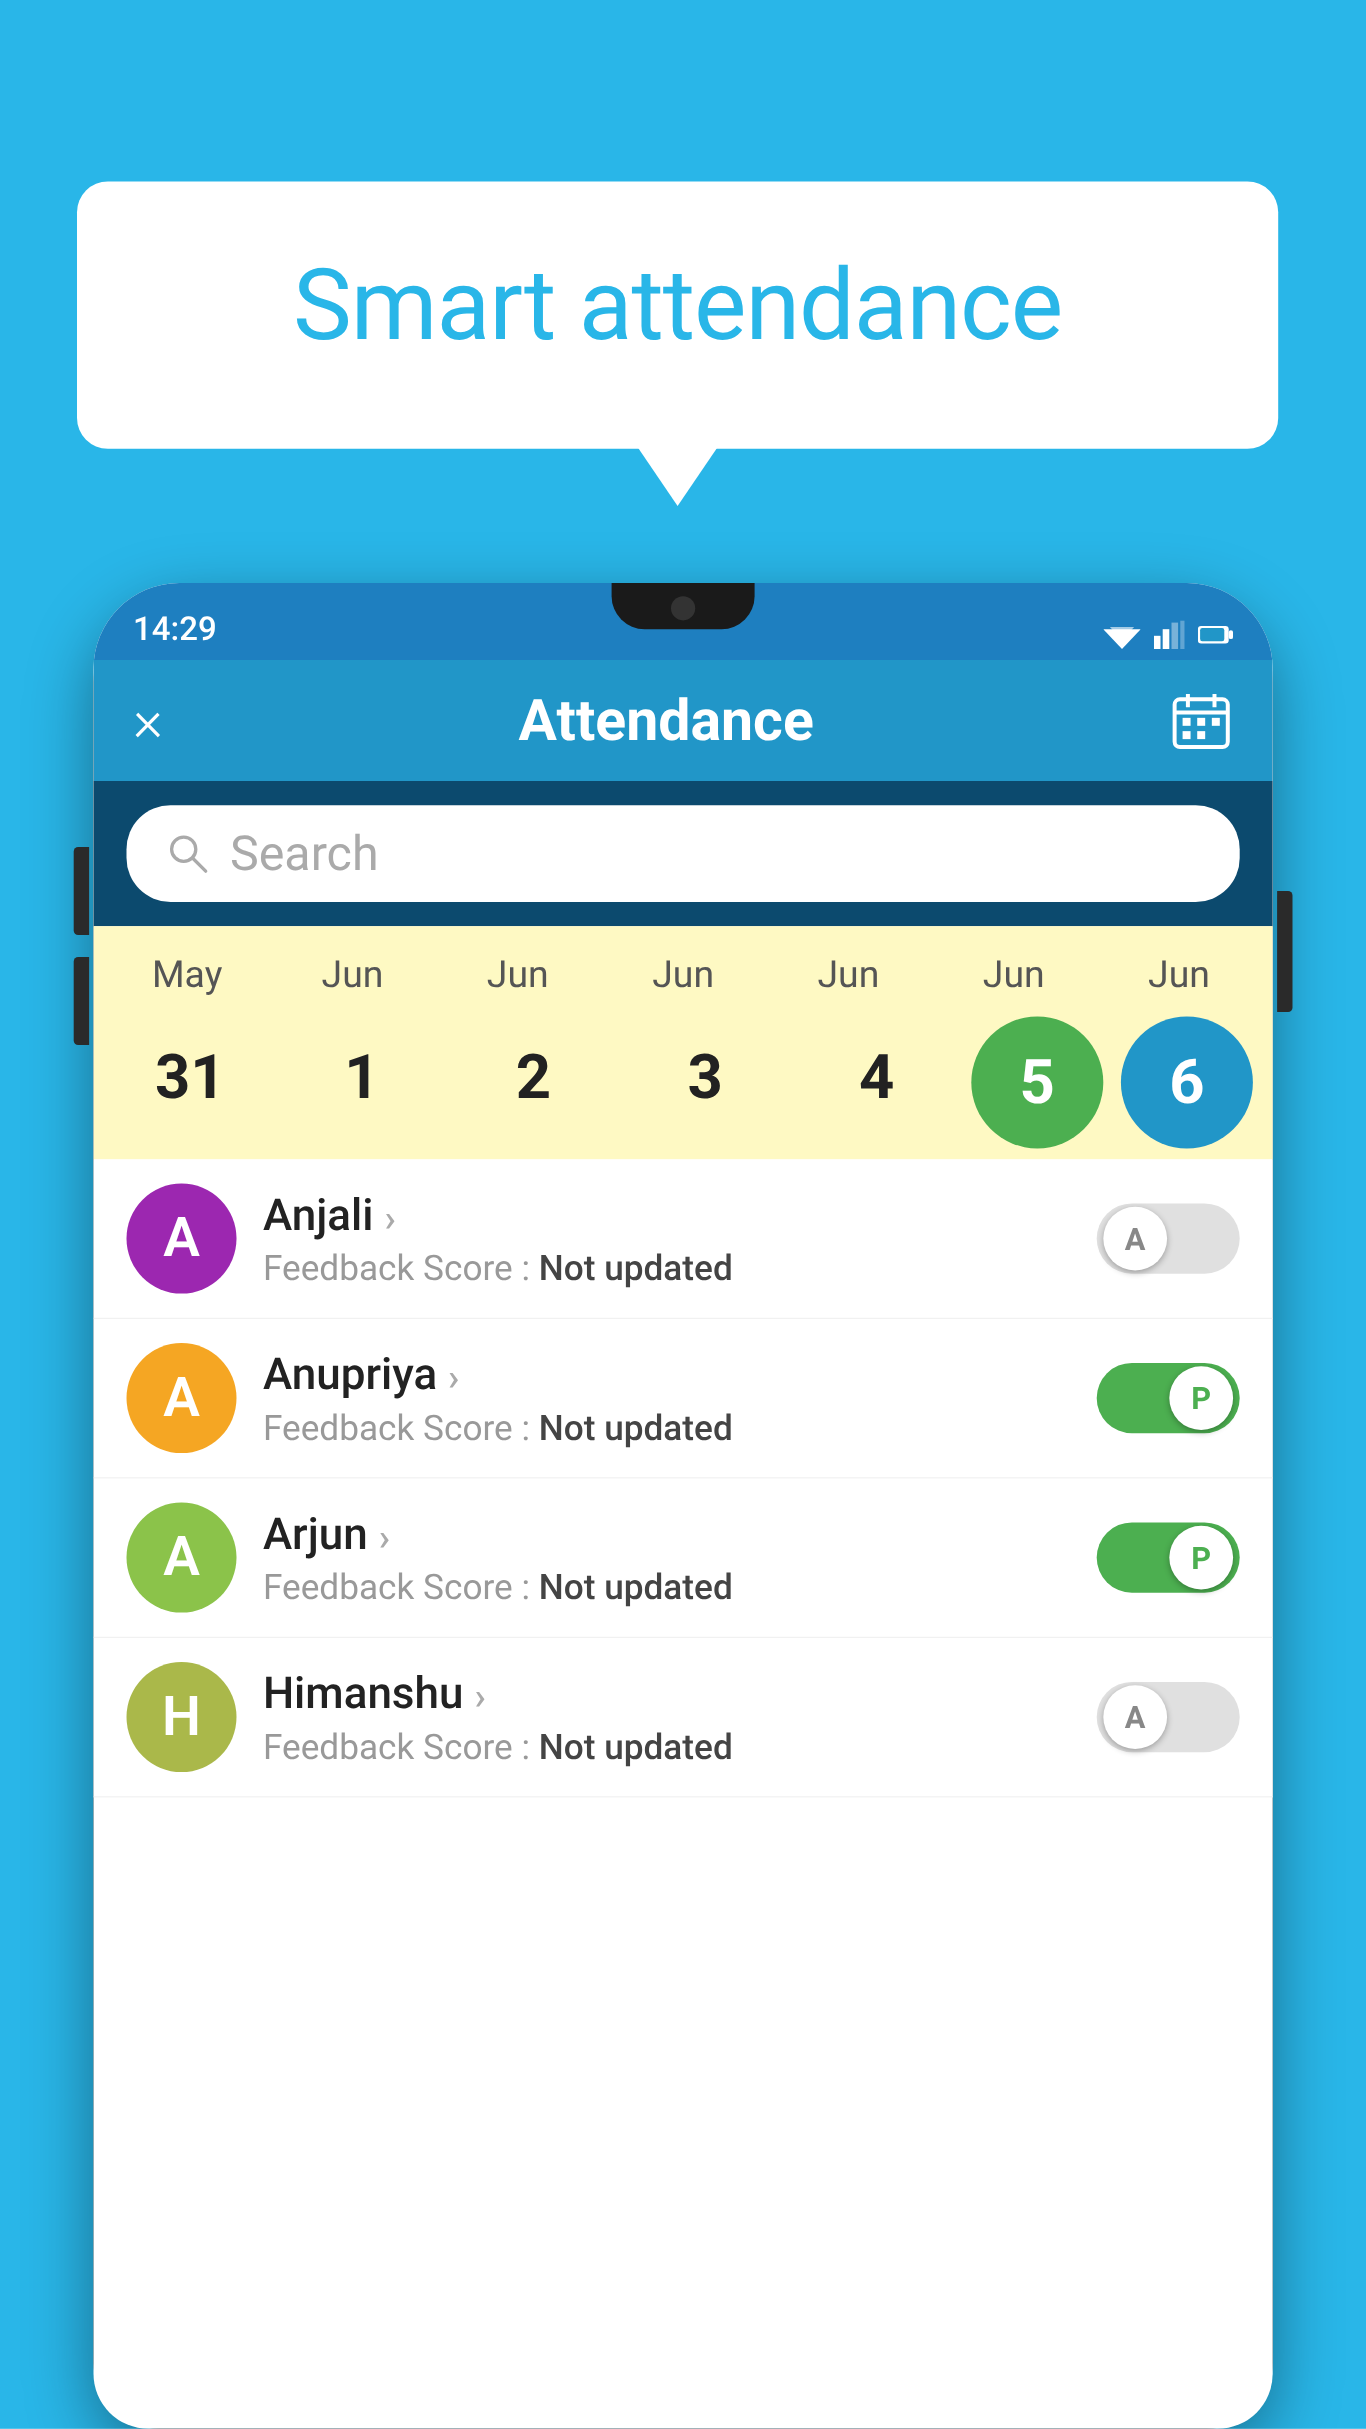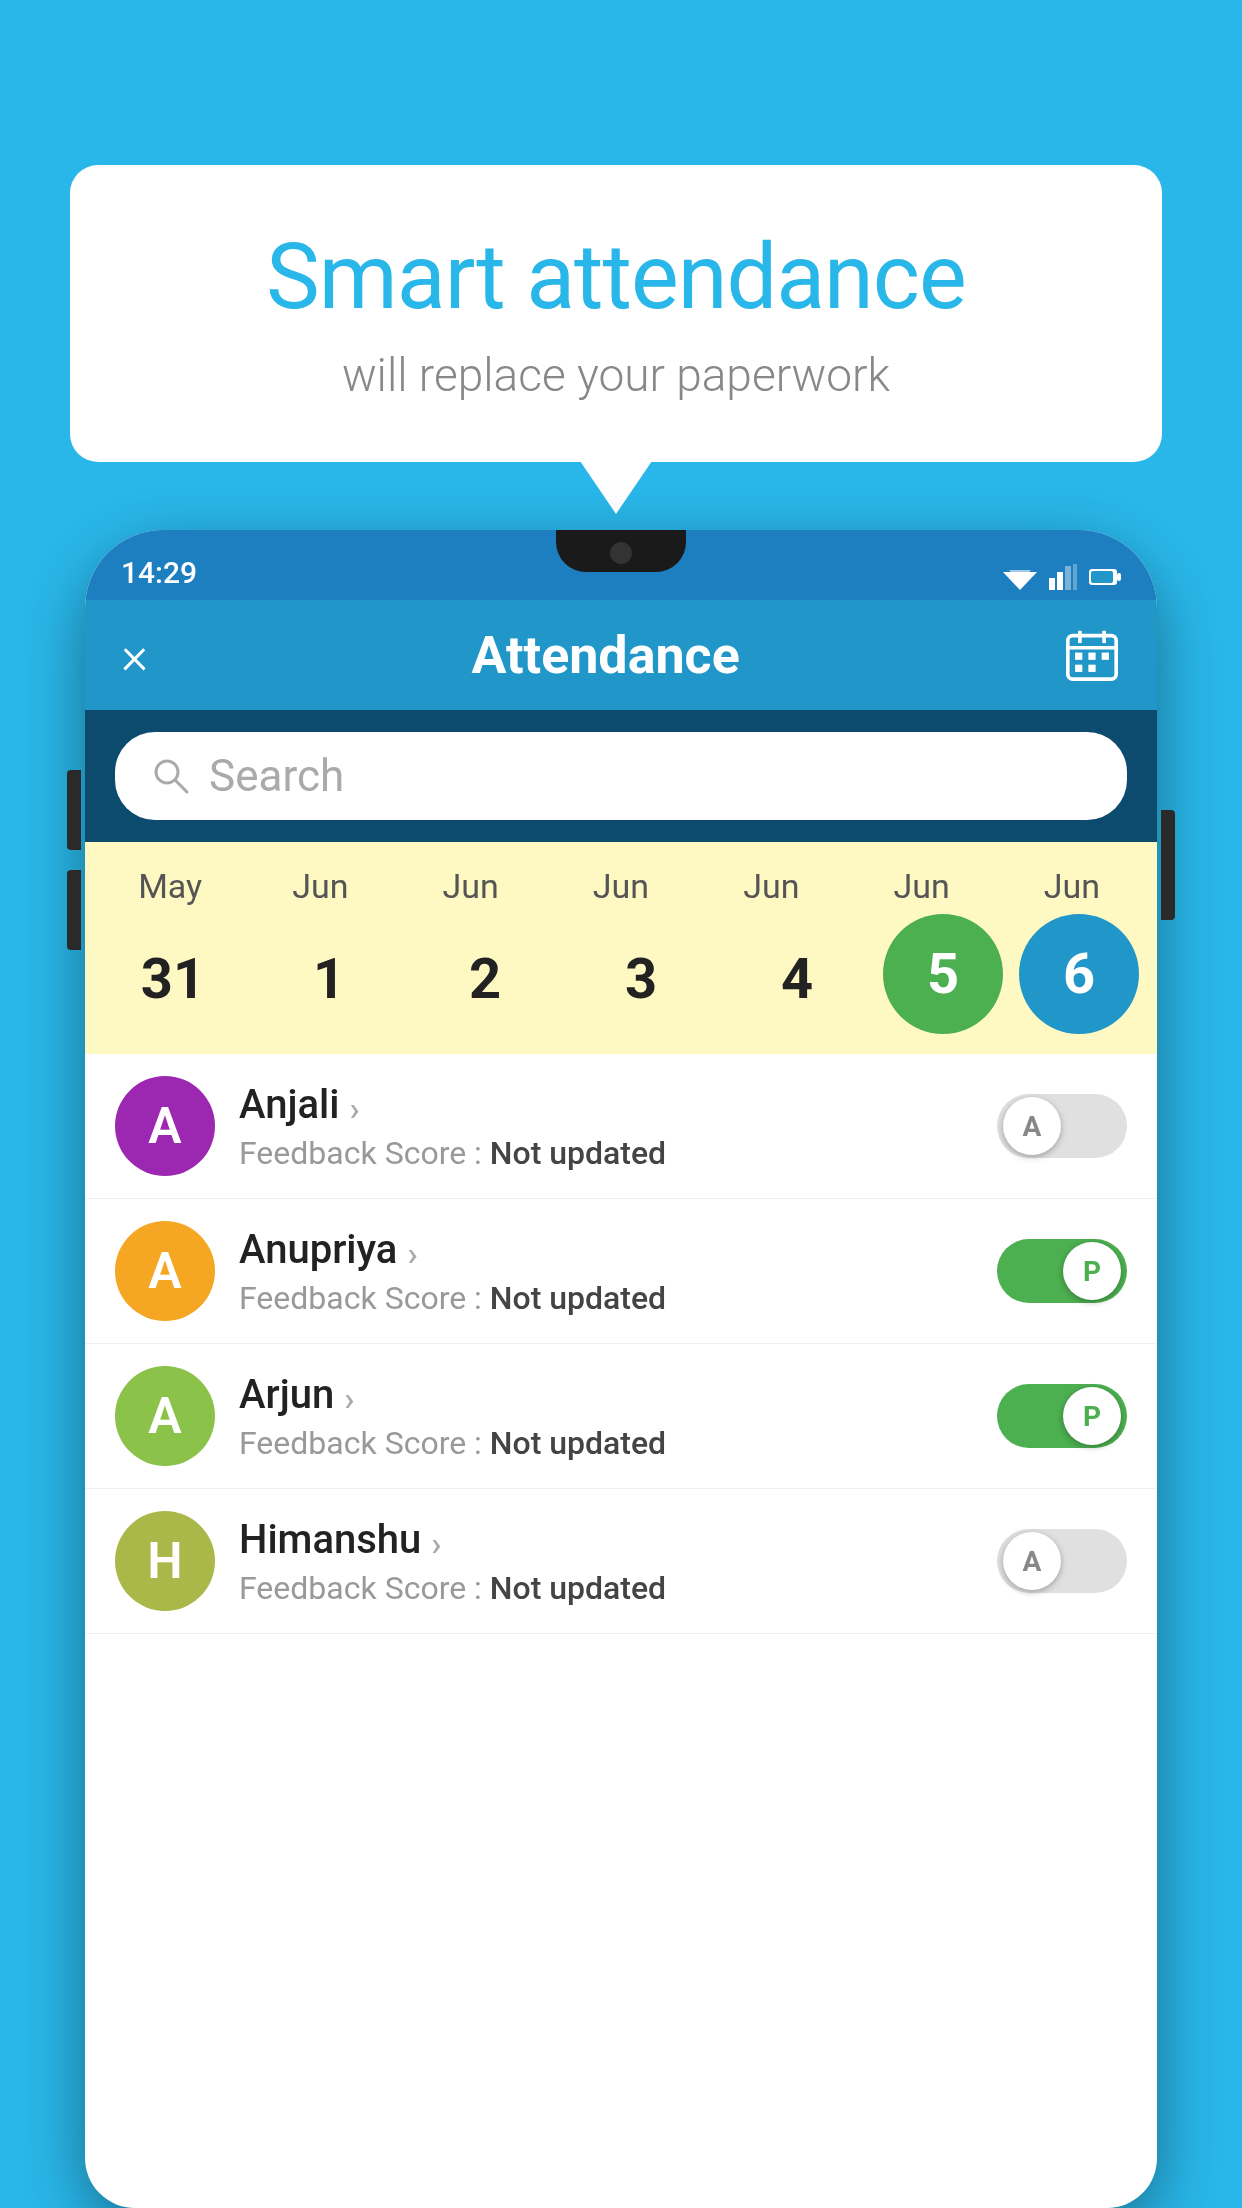--- a/index.html
+++ b/index.html
@@ -178,21 +178,21 @@
     }
     .cal-month {
       color: #555;
       font-size: 34px;
       text-align: center;
       width: 140px;
     }
     .cal-days {
       display: flex;
       justify-content: space-around;
-      align-items: flex-start;
+      align-items: flex-end;
     }
     .cal-day {
       width: 140px;
       height: 130px;
       display: flex;
       align-items: center;
       justify-content: center;
       font-size: 56px;
       font-weight: 700;
       color: #222;
@@ -359,21 +359,20 @@
       background: #2a2a2a;
       border-radius: 0 4px 4px 0;
     }
   </style>
 </head>
 <body>
 
 <div class="speech-bubble-container">
   <div class="speech-bubble">
     <div class="bubble-title">Smart attendance</div>
-    <div class="bubble-subtitle">will replace your paperwork</div>
   </div>
 </div>
 
 <div class="phone-frame">
   <div class="phone-side-vol"></div>
   <div class="phone-side-vol2"></div>
   <div class="phone-side-pwr"></div>
   <div class="phone-inner">
 
     <div class="notch">

